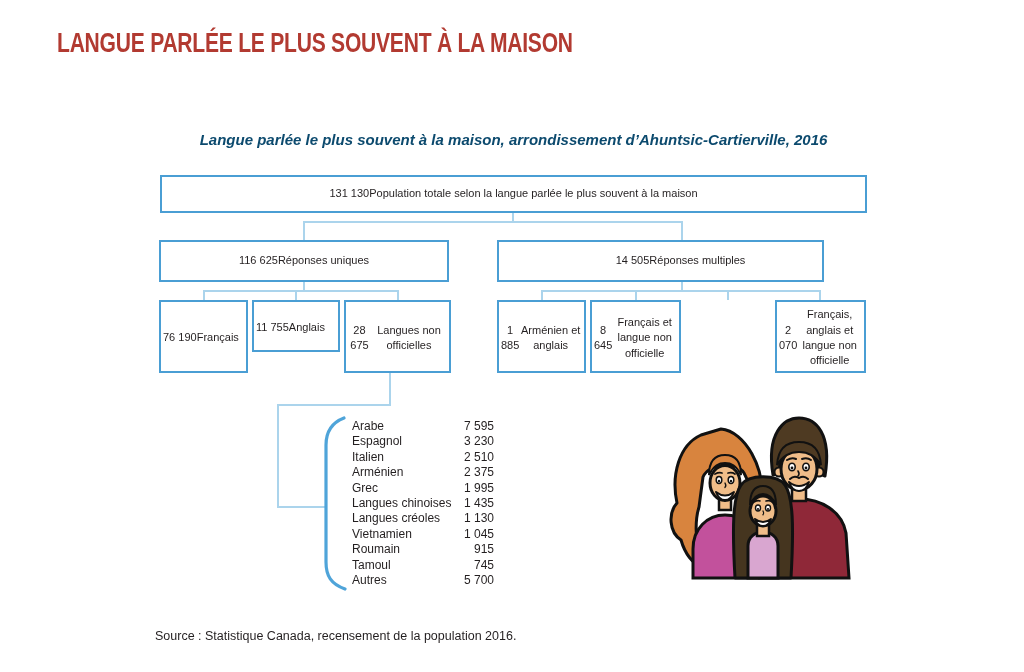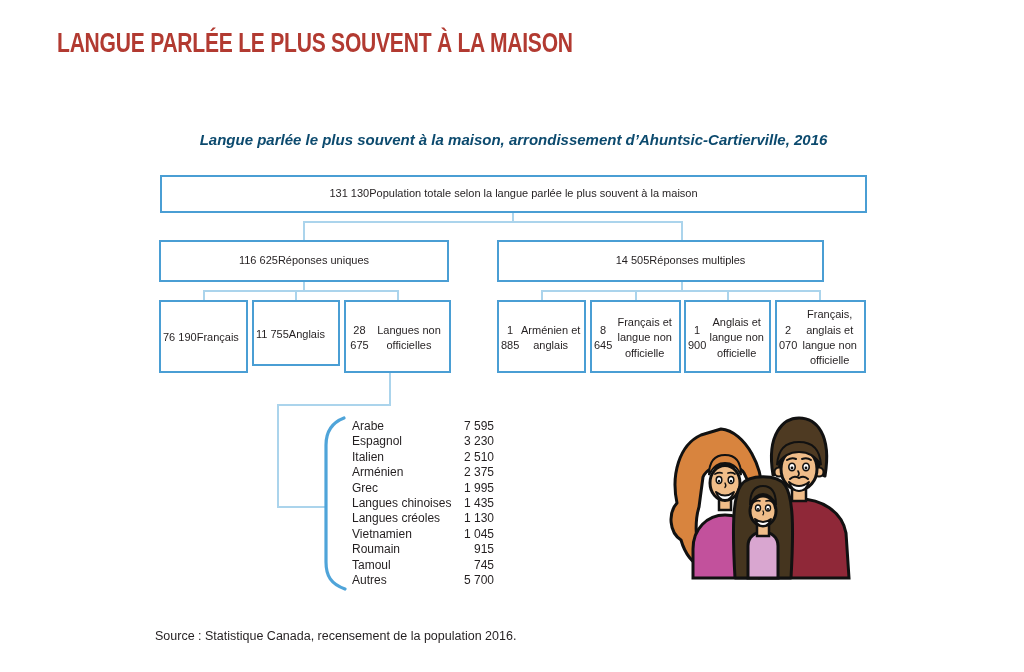--- a/index.html
+++ b/index.html
@@ -80,40 +80,36 @@
   <div class="hline" style="left:541px; top:290px; width:280px;"></div>
   <div class="vline" style="left:541px; top:290px; height:10px;"></div>
   <div class="vline" style="left:635px; top:290px; height:10px;"></div>
   <div class="vline" style="left:727px; top:290px; height:10px;"></div>
   <div class="vline" style="left:819px; top:290px; height:10px;"></div>
 
   <div class="box top-align" style="left:159px; top:300px; width:89px; height:73px;">
     <span>76 190</span>
     <span>Français</span>
   </div>
-  <div class="box top-align" style="left:252px; top:300px; width:88px; height:66px;">
+  <div class="box top-align" style="left:252px; top:300px; width:88px; height:52px;">
     <span>11 755</span>
     <span>Anglais</span>
   </div>
   <div class="box top-align" style="left:344px; top:300px; width:107px; height:73px;">
     <span>28 675</span>
     <span>Langues non officielles</span>
   </div>
 
   <div class="box top-align" style="left:497px; top:300px; width:89px; height:73px;">
     <span>1 885</span>
     <span>Arménien et anglais</span>
   </div>
   <div class="box top-align" style="left:590px; top:300px; width:91px; height:73px;">
     <span>8 645</span>
     <span>Français et langue non officielle</span>
-  </div>
-  <div class="box top-align" style="left:684px; top:300px; width:87px; height:73px;">
-    <span>1 900</span>
-    <span>Anglais et langue non officielle</span>
   </div>
   <div class="box top-align" style="left:775px; top:300px; width:91px; height:73px;">
     <span>2 070</span>
     <span>Français, anglais et langue non officielle</span>
   </div>
 
   <div class="vline" style="left:389px; top:373px; height:33px;"></div>
   <div class="hline" style="left:277px; top:404px; width:114px;"></div>
   <div class="vline" style="left:277px; top:404px; height:104px;"></div>
   <div class="hline" style="left:277px; top:506px; width:49px;"></div>

